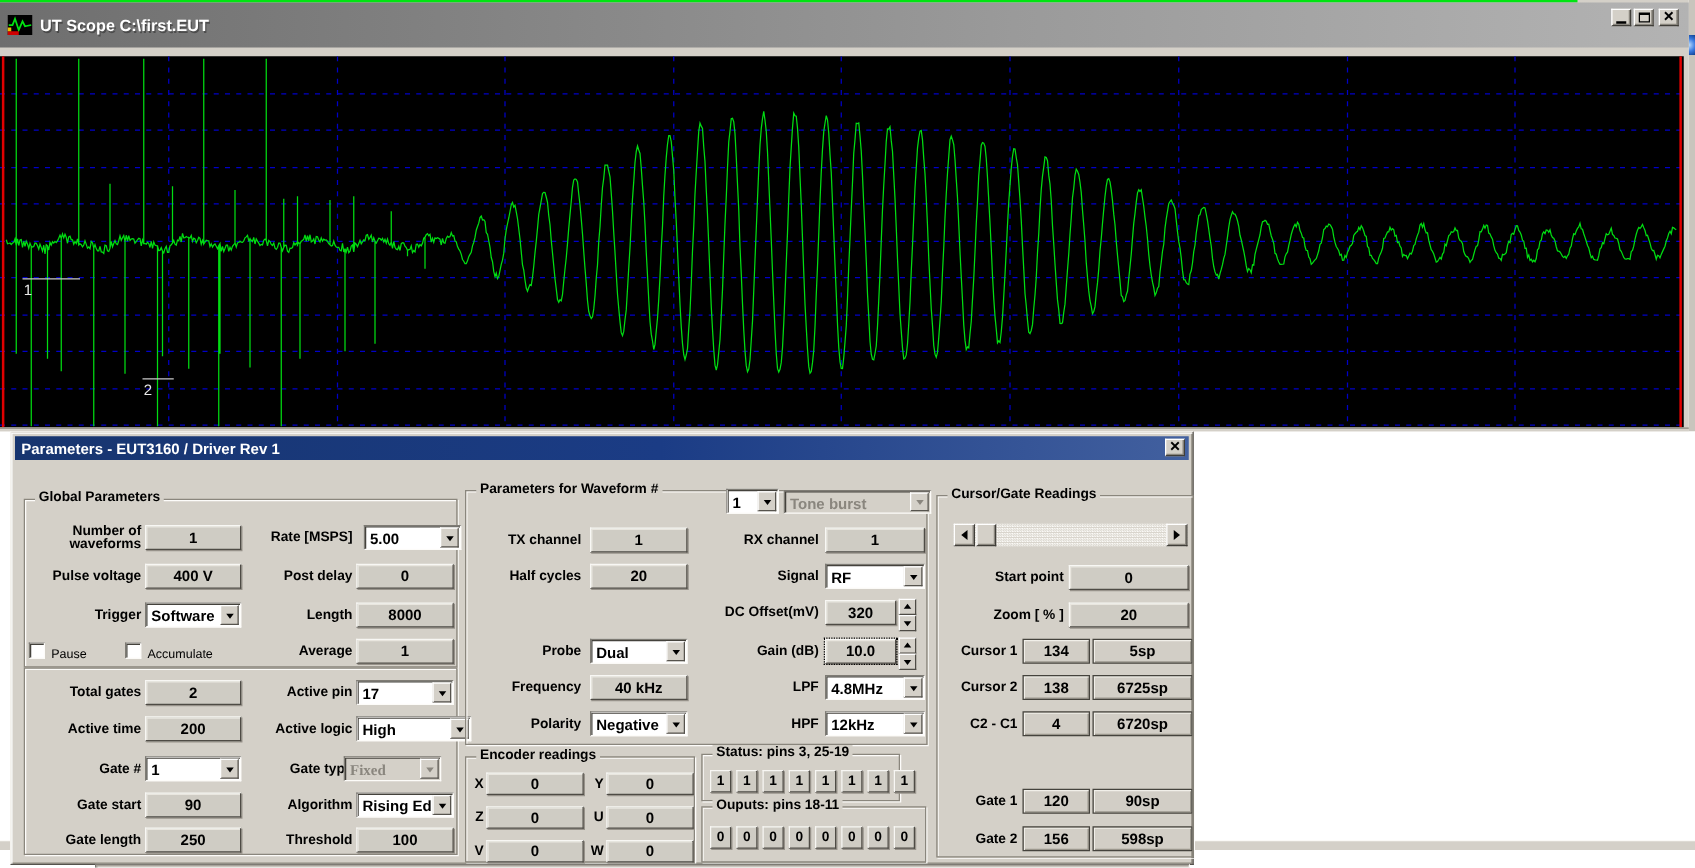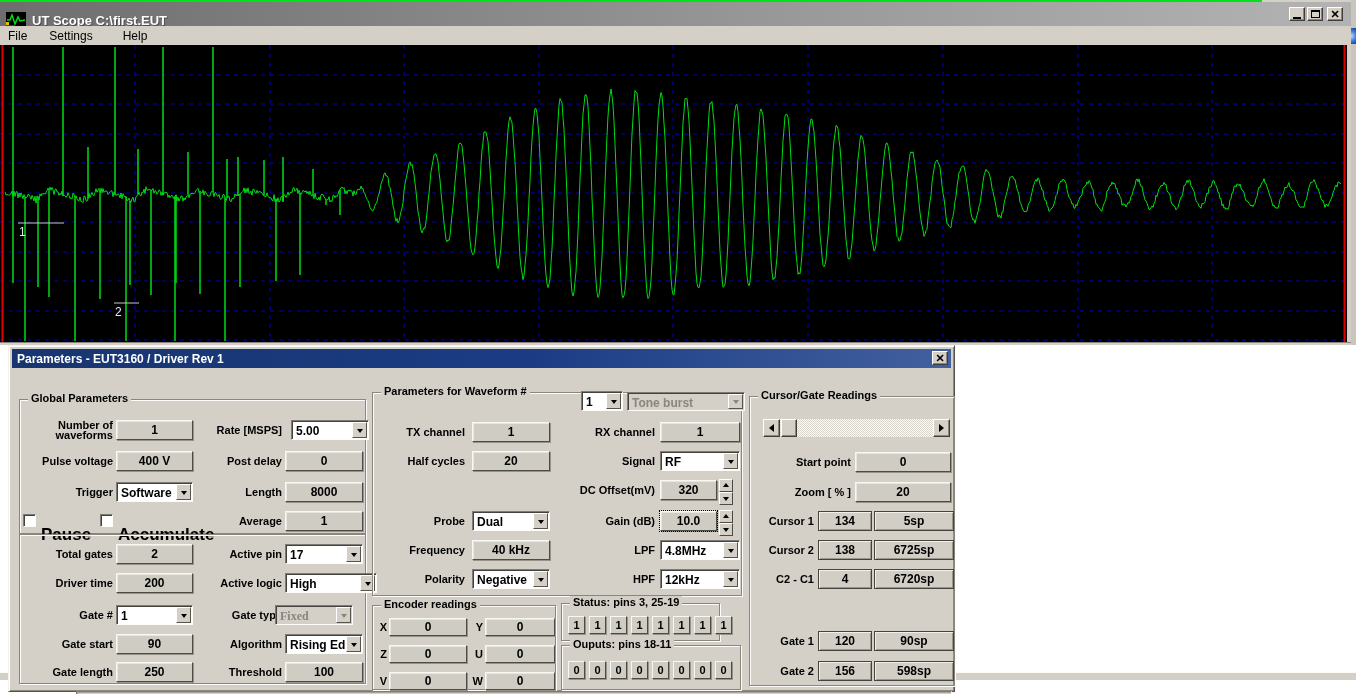--- a/index.html
+++ b/index.html
@@ -79,22 +79,22 @@
   .dd.dis { background:#d4d0c8; }
   .dd.dis .ddv { color:#8a867e; }
   .dd.dis .tri-dn { border-top-color:#8a867e; }
 
   .spn { position:absolute; width:14px; height:22px; top:-1px; display:flex; flex-direction:column; }
   .spbtn { flex:1; background:#d4d0c8; border:1px solid; border-color:#fff #4e4b45 #4e4b45 #fff;
     display:flex; align-items:center; justify-content:center; }
 
   .cb { position:absolute; width:13px; height:13px; top:3px; background:#fff; border:1px solid;
     border-color:#7e7b74 #fdfcf9 #fdfcf9 #7e7b74; box-shadow:inset 1px 1px 0 #44423c; }
-  .cb-label { position:absolute; top:14px; height:20px; display:flex; align-items:center;
-    font-weight:bold; font-size:17px; white-space:nowrap; }
+  .cb-label { position:absolute; top:2px; height:20px; display:flex; align-items:center;
+    font-weight:normal; font-size:10px; white-space:nowrap; }
 
   .btn3d { position:absolute; background:#d4d0c8; border:1px solid;
     border-color:#fff #403e39 #403e39 #fff; box-shadow:inset 1px 1px 0 #eae7e0, inset -1px -1px 0 #8a867e;
     display:flex; align-items:center; justify-content:center; font-weight:bold; font-size:12px; }
 
   
   .sbar { position:absolute; height:18px;
     background:repeating-conic-gradient(#fbfaf7 0% 25%, #d9d5cd 0% 50%) 0 0 / 2px 2px; }
   .sbtn { position:absolute; top:0; width:17px; height:18px; background:#d4d0c8; border:1px solid;
     border-color:#fff #403e39 #403e39 #fff; box-shadow:inset -1px -1px 0 #8a867e;
@@ -133,25 +133,20 @@
         <div class="wbtn">
             <span class="glyph-min"></span>
           </div>
         <div class="wbtn">
             <span class="glyph-max"></span>
           </div>
         <div class="wbtn" style="margin-left:4px">
             <span>✕</span>
           </div>
       </div>
-    </div>
-    <div class="mw-menubar">
-      <span class="menu-item">File</span>
-      <span class="menu-item" style="margin-left:6px">Settings</span>
-      <span class="menu-item" style="margin-left:14px">Help</span>
     </div>
     <div id="scope">
       <svg id="wavesvg" width="1347" height="297" viewBox="0 0 1347 297">
           <line x1="0" y1="30" x2="1347" y2="30" stroke="#0000c8" stroke-width="1" stroke-dasharray="4 5"></line>
           <line x1="0" y1="59" x2="1347" y2="59" stroke="#0000c8" stroke-width="1" stroke-dasharray="4 5"></line>
           <line x1="0" y1="89" x2="1347" y2="89" stroke="#0000c8" stroke-width="1" stroke-dasharray="4 5"></line>
           <line x1="0" y1="118" x2="1347" y2="118" stroke="#0000c8" stroke-width="1" stroke-dasharray="4 5"></line>
           <line x1="0" y1="148" x2="1347" y2="148" stroke="#0000c8" stroke-width="1" stroke-dasharray="4 5"></line>
           <line x1="0" y1="177" x2="1347" y2="177" stroke="#0000c8" stroke-width="1" stroke-dasharray="4 5"></line>
           <line x1="0" y1="207" x2="1347" y2="207" stroke="#0000c8" stroke-width="1" stroke-dasharray="4 5"></line>
@@ -238,21 +233,21 @@
               <div class="vb" style="left: 96px; width: 77px;">2</div>
               <div class="lb" style="left: 103px; width: 159px;">Active pin</div>
               <div class="dd" style="left: 265px; width: 78px;">
                 <span class="ddv">17</span>
                 <span class="ddb">
                   <span class="tri-dn"></span>
                 </span>
               </div>
             </div>
             <div class="prow" style="top: 38px;">
-              <div class="lb" style="left: 0px; width: 93px;">Driver time</div>
+              <div class="lb" style="left: 0px; width: 93px;">Active time</div>
               <div class="vb" style="left: 96px; width: 77px;">200</div>
               <div class="lb" style="left: 103px; width: 159px;">Active logic</div>
               <div class="dd" style="left: 265px; width: 92px;">
                 <span class="ddv">High</span>
                 <span class="ddb">
                   <span class="tri-dn"></span>
                 </span>
               </div>
             </div>
             <div class="prow" style="top: 70px;">

